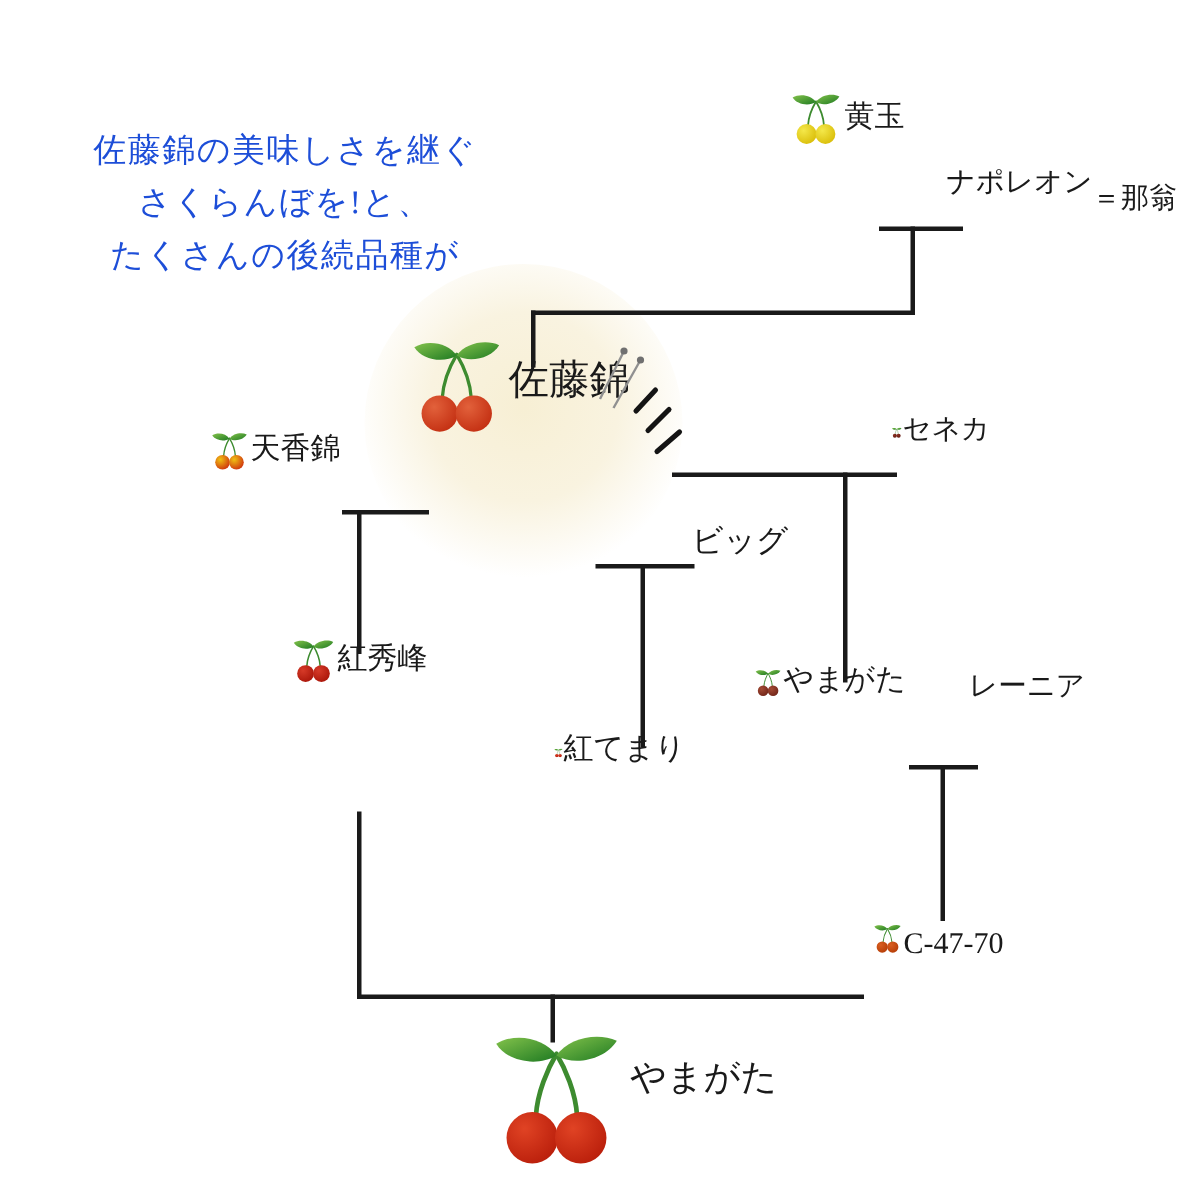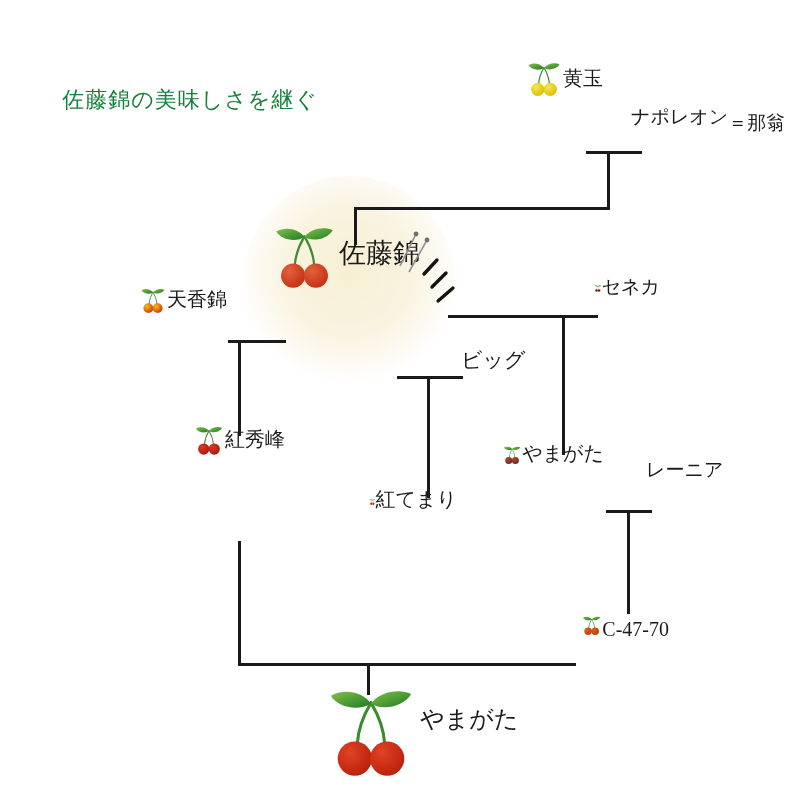--- a/index.html
+++ b/index.html
@@ -3,21 +3,21 @@
 <meta charset="utf-8">
 <style>
   * { margin:0; padding:0; box-sizing:border-box; }
   html,body { width:800px; height:800px; }
   body {
     position:relative; overflow:hidden; background:#ffffff;
     font-family:"Liberation Serif","DejaVu Serif",serif; color:#1a1a1a;
   }
   .intro {
     position:absolute; left:22px; top:82px; width:336px; z-index:2;
-    text-align:center; font-size:22px; line-height:35px; letter-spacing:1px; color:#15803d;
+    text-align:center; font-size:22px; line-height:35px; letter-spacing:1px; color:#1d4ed8;
   }
   .line { position:absolute; background:#1a1a1a; z-index:1; }
   .glow {
     position:absolute; left:243px; top:176px; width:212px; height:212px; z-index:0;
     border-radius:50%;
     background:radial-gradient(circle at 50% 45%, #f7efd4 0%, #f9f3e0 40%, rgba(255,255,255,0) 72%);
   }
   .node { position:absolute; display:flex; flex-direction:row; align-items:center; z-index:2; }
   .node-row { position:absolute; display:flex; align-items:flex-start; z-index:2;justify-content:space-between; }
   .cherry { width:100%; }
@@ -86,20 +86,22 @@
     </radialGradient>
     <radialGradient id="g-yamagatabenio" cx="35%" cy="32%" r="78%">
       <stop offset="0" stop-color="#e04324"></stop>
       <stop offset="1" stop-color="#b81d0a"></stop>
     </radialGradient>
   </defs>
 </svg>
 
 <div class="intro">
   <div>佐藤錦の美味しさを継ぐ</div>
+  <div>さくらんぼを!と、</div>
+  <div>たくさんの後続品種が</div>
 </div>
 
 <div class="glow"></div>
 
 <div class="line" style="left:586px;top:151px;width:56px;height:3px"></div>
 <div class="line" style="left:607px;top:151px;width:3px;height:59px"></div>
 <div class="line" style="left:354px;top:207px;width:256px;height:3px"></div>
 <div class="line" style="left:354px;top:207px;width:3px;height:38px"></div>
 <div class="line" style="left:228px;top:340px;width:58px;height:3px"></div>
 <div class="line" style="left:238px;top:340px;width:3px;height:96px"></div>
@@ -132,21 +134,21 @@
       <svg viewBox="0 0 100 100" xmlns="http://www.w3.org/2000/svg">
     <path class="stem" d="M50,15 C44,25 37,41 36,57" stroke="#3d8b2f"></path>
     <path class="stem" d="M50,15 C56,25 63,41 64,57" stroke="#3d8b2f"></path>
     <path class="leaf" fill="url(#g-leaf)" d="M50,16 C42,4 22,0 9,8 C16,20 37,24 50,16 Z"></path>
     <path class="leaf" fill="url(#g-leaf)" d="M50,16 C58,4 78,0 91,6 C84,18 63,24 50,16 Z"></path>
     <circle class="fruit" cx="33.5" cy="72" r="17.5" fill="url(#g-napoleon)"></circle>
     <circle class="fruit" cx="66.5" cy="72" r="17.5" fill="url(#g-napoleon)"></circle>
   </svg>
     </div>
   <div class="vlabel" style="font-size:19px">ナポレオン</div>
-  <div class="vlabel" style="font-size:19px;margin-top:8px">＝那翁</div>
+  <div class="vlabel" style="font-size:19px;margin-top:18px">＝那翁</div>
 </div>
 
 <div class="node" style="left:270px;top:226px;width:150px">
   <div class="cherry">
       <svg viewBox="0 0 100 100" xmlns="http://www.w3.org/2000/svg">
     <path class="stem" d="M50,15 C44,25 37,41 36,57" stroke="#3d8b2f"></path>
     <path class="stem" d="M50,15 C56,25 63,41 64,57" stroke="#3d8b2f"></path>
     <path class="leaf" fill="url(#g-leaf)" d="M50,16 C42,4 22,0 9,8 C16,20 37,24 50,16 Z"></path>
     <path class="leaf" fill="url(#g-leaf)" d="M50,16 C58,4 78,0 91,6 C84,18 63,24 50,16 Z"></path>
     <circle class="fruit" cx="33.5" cy="72" r="17.5" fill="url(#g-satonishiki)"></circle>
@@ -230,21 +232,21 @@
     <path class="leaf" fill="url(#g-leaf)" d="M50,16 C42,4 22,0 9,8 C16,20 37,24 50,16 Z"></path>
     <path class="leaf" fill="url(#g-leaf)" d="M50,16 C58,4 78,0 91,6 C84,18 63,24 50,16 Z"></path>
     <circle class="fruit" cx="33.5" cy="72" r="17.5" fill="url(#g-benisayaka)"></circle>
     <circle class="fruit" cx="66.5" cy="72" r="17.5" fill="url(#g-benisayaka)"></circle>
   </svg>
     </div>
   <div class="vlabel" style="font-size:20px">やまがた</div>
 </div>
 
 <div class="node" style="left:646px;top:443px;width:76px">
-  <div class="vlabel" style="font-size:19px;margin-top:16px">レーニア</div>
+  <div class="vlabel" style="font-size:19px;margin-top:4px">レーニア</div>
   <div class="cherry" style="width:60px;margin-top:2px">
       <svg viewBox="0 0 100 100" xmlns="http://www.w3.org/2000/svg">
     <path class="stem" d="M50,15 C44,25 37,41 36,57" stroke="#3d8b2f"></path>
     <path class="stem" d="M50,15 C56,25 63,41 64,57" stroke="#3d8b2f"></path>
     <path class="leaf" fill="url(#g-leaf)" d="M50,16 C42,4 22,0 9,8 C16,20 37,24 50,16 Z"></path>
     <path class="leaf" fill="url(#g-leaf)" d="M50,16 C58,4 78,0 91,6 C84,18 63,24 50,16 Z"></path>
     <circle class="fruit" cx="33.5" cy="72" r="17.5" fill="url(#g-rainier)"></circle>
     <circle class="fruit" cx="66.5" cy="72" r="17.5" fill="url(#g-rainier)"></circle>
   </svg>
     </div>

